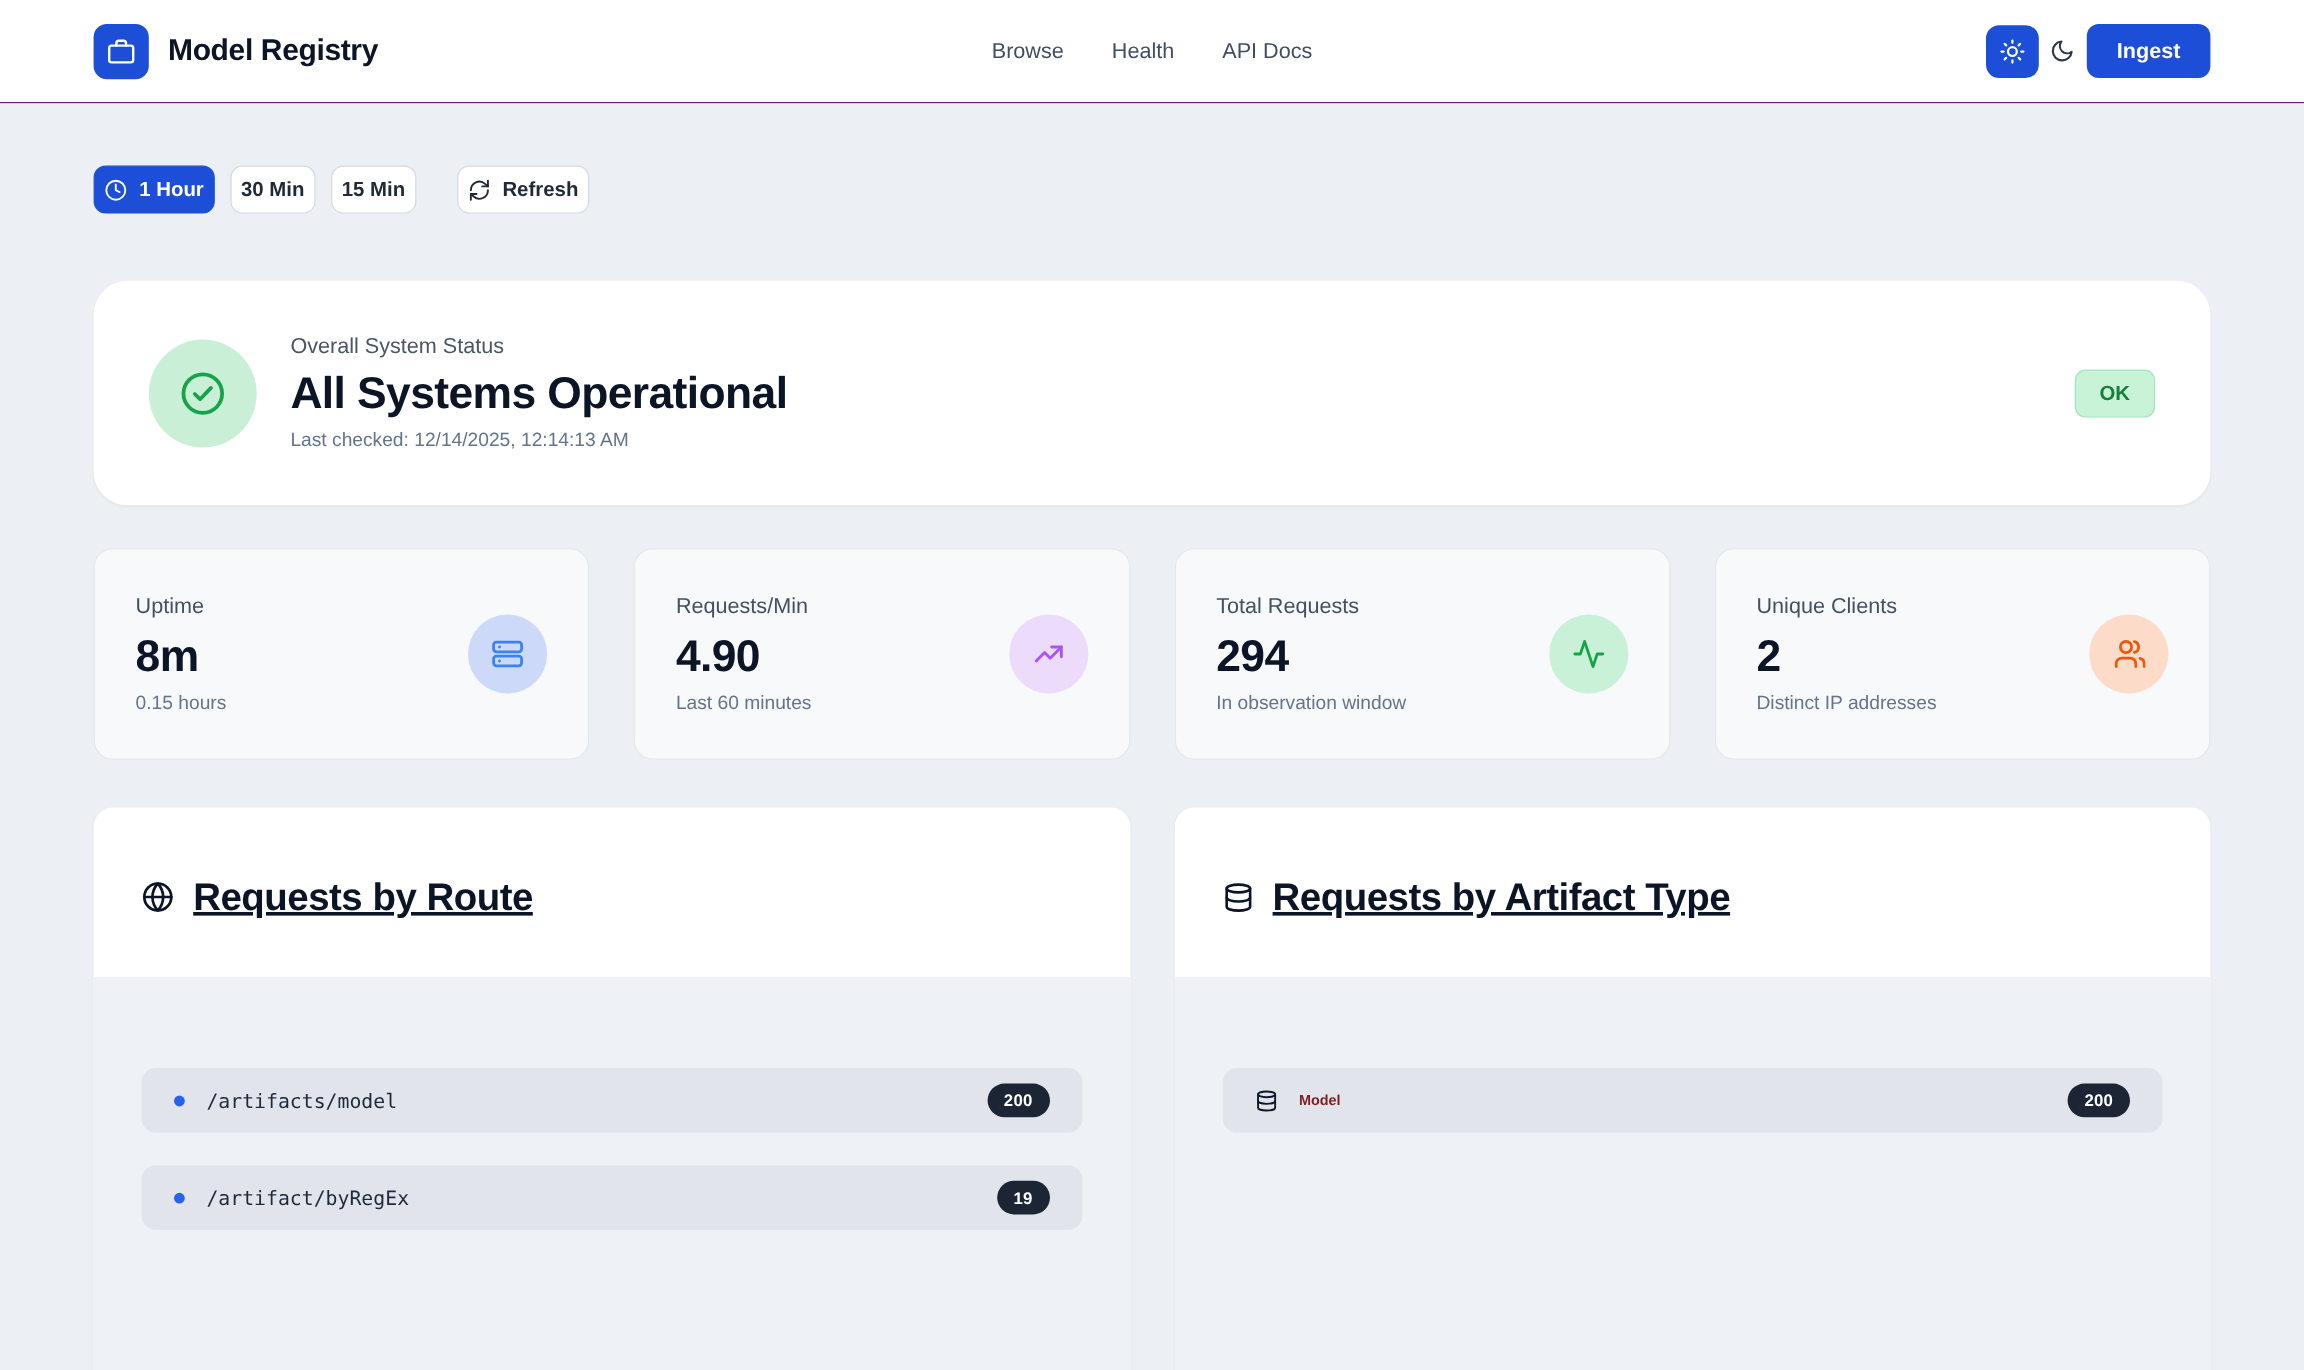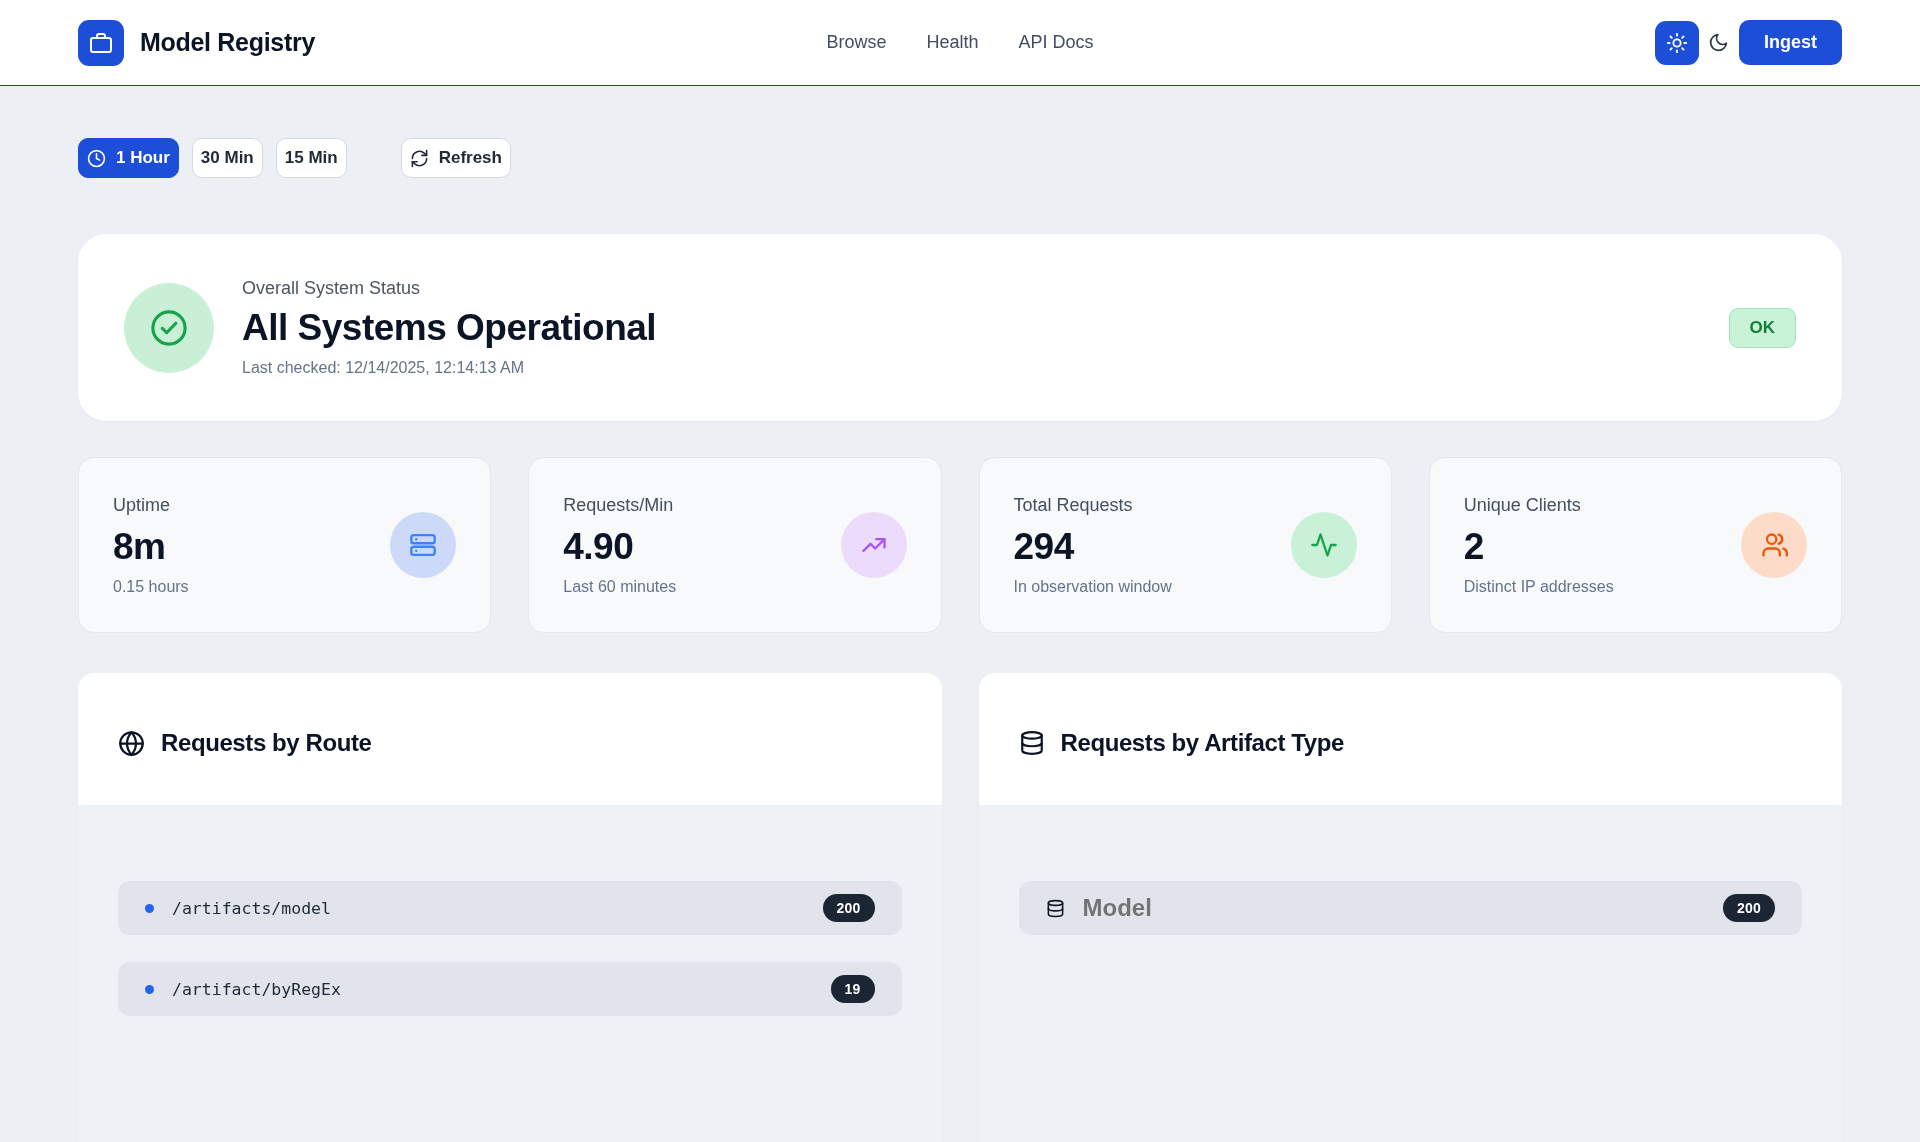--- a/index.html
+++ b/index.html
@@ -46,21 +46,21 @@
   .page{padding:0 78px;}
   .page-header{display:flex;justify-content:space-between;align-items:center;margin-top:52px;}
   .page-title{font-size:49px;font-weight:800;letter-spacing:-1px;}
   .page-subtitle{font-size:20px;color:var(--muted);margin-top:14px;}
   .controls{display:flex;align-items:center;gap:13px;}
   .ctrl-btn{height:40px;padding:0 8px;border-radius:10px;font-size:17px;font-weight:600;
     display:flex;align-items:center;gap:10px;cursor:pointer;
     font-family:"Liberation Sans", sans-serif;
     background:#ffffff;border:1px solid #d3dae3;color:#1f2937;}
   .ctrl-btn.active{background:var(--primary);border-color:var(--primary);color:#fff;}
-  .ctrl-btn.refresh{margin-left:41px;}
+  .ctrl-btn.refresh{margin-left:21px;}
 
   
   .status-card{margin-top:56px;background:#ffffff;border-radius:28px;
     padding:44px 46px;display:flex;align-items:center;gap:28px;
     box-shadow:0 1px 2px rgba(15,23,42,0.04);}
   .status-icon-circle{width:90px;height:90px;border-radius:50%;background:#c9f0d7;
     display:flex;align-items:center;justify-content:center;flex:none;}
   .status-label{font-size:18px;color:var(--muted);}
   .status-value{font-size:37px;font-weight:800;letter-spacing:-0.5px;margin-top:8px;}
   .status-checked{font-size:16px;color:var(--muted2);margin-top:10px;}
@@ -79,29 +79,29 @@
   .ic-blue{background:#ccd9f8;}   .ic-blue   svg{stroke:#3b82f6;}
   .ic-purple{background:#ecdbfb;} .ic-purple svg{stroke:#a855f7;}
   .ic-green{background:#c9f1d8;}  .ic-green  svg{stroke:#16a34a;}
   .ic-orange{background:#fcdcc8;} .ic-orange svg{stroke:#ea580c;}
 
   
   .panels{display:grid;grid-template-columns:1fr 1fr;gap:37px;margin-top:40px;}
   .panel{background:#ffffff;border-radius:16px;overflow:hidden;height:580px;
     display:flex;flex-direction:column;box-shadow:0 1px 2px rgba(15,23,42,0.04);}
   .panel-header{padding:56px 40px 48px;display:flex;align-items:center;gap:16px;}
-  .panel-title{font-size:24px;font-weight:800;letter-spacing:-0.4px;}
+  .panel-title{font-size:32px;font-weight:800;letter-spacing:-0.4px;text-decoration:underline;}
   .panel-body{background:#eef1f5;flex:1;padding:76px 40px 40px;
     display:flex;flex-direction:column;gap:27px;}
   .list-row{height:54px;border-radius:12px;background:#e1e5eb;
     display:flex;align-items:center;padding:0 27px;}
   .row-left{display:flex;align-items:center;gap:18px;}
   .dot{width:9px;height:9px;border-radius:50%;background:#2563eb;flex:none;}
   .route-text{font-family:"DejaVu Sans Mono", monospace;font-size:16.5px;color:#1e293b;}
-  .type-text{font-size:24px;font-weight:600;color:#737373;}
+  .type-text{font-size:12px;font-weight:600;color:#7f1d1d;}
   .count-badge{margin-left:auto;background:var(--badge-navy);color:#fff;
     font-size:14px;font-weight:700;padding:6px 14px;border-radius:999px;letter-spacing:0.2px;}
 </style>
 </head>
 <body>
 
 <header class="navbar">
   <div class="brand">
     <div class="logo">
       <span>

